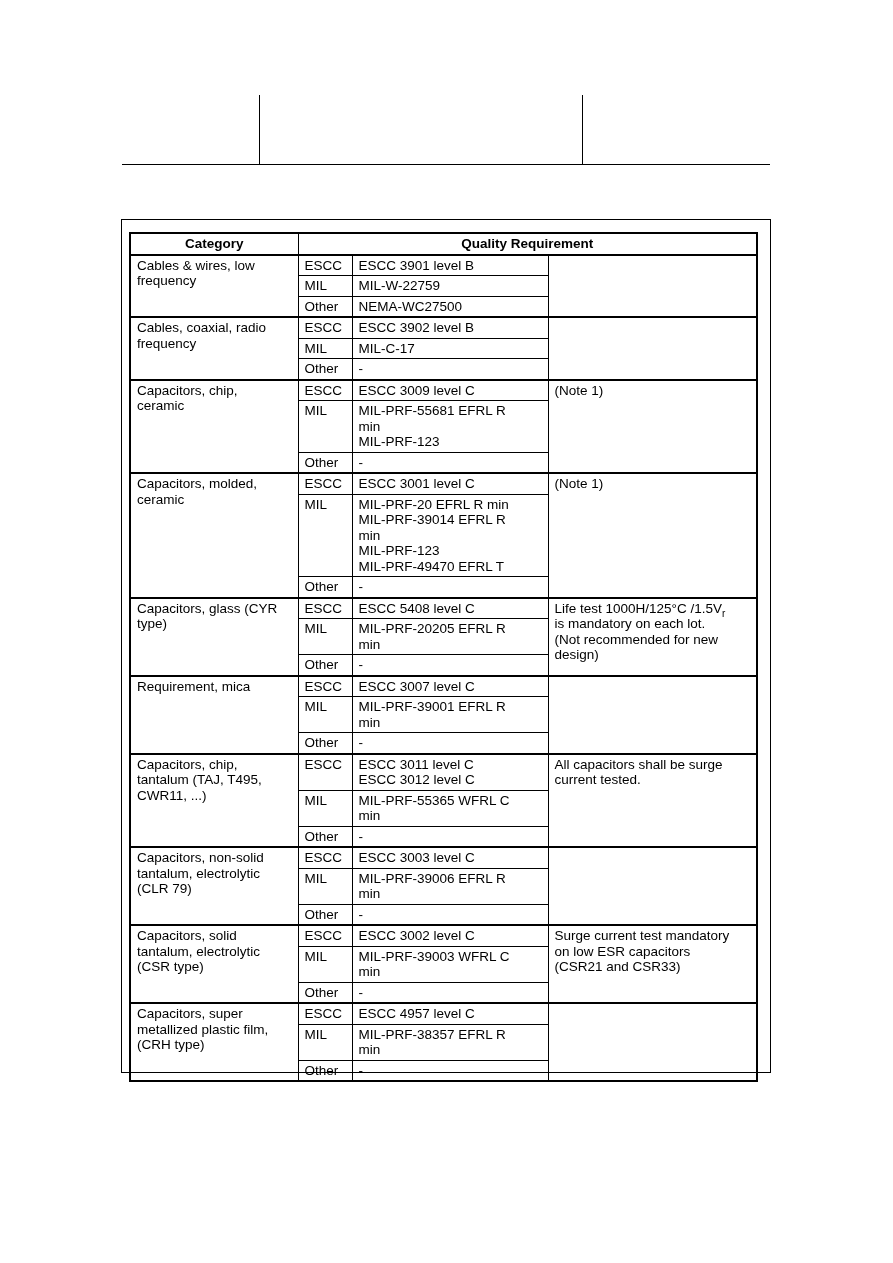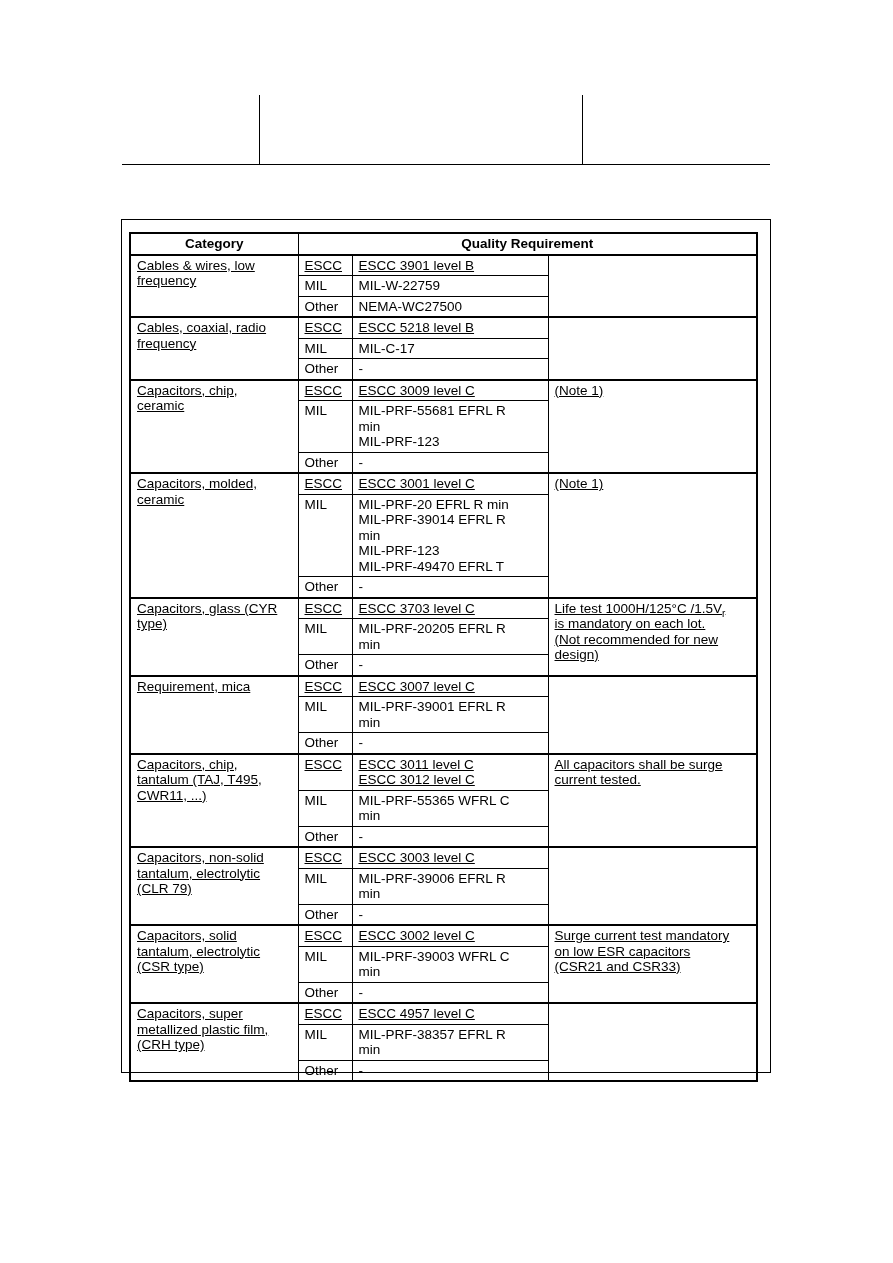--- a/index.html
+++ b/index.html
@@ -67,21 +67,21 @@
     white-space: pre-line;
     overflow: hidden;
   }
   .qtable thead th {
     font-weight: bold;
     text-align: center;
     white-space: normal;
     border-bottom: 2px solid #000;
     padding: 2px 2px;
   }
-  .qtable tr.block-top td { border-top: 2px solid #000; text-decoration: underline; }
+  .qtable tr.block-top td { border-top: 2px solid #000; }
   .qtable td.note { padding-right: 1px; }
   .qtable sub { font-size: 10px; line-height: 0; }
 </style>
 </head>
 <body>
 
 <div class="page">
 
   <div class="doc-header">
     <div class="vline v1"></div>
@@ -115,21 +115,21 @@
             <td class="req">MIL-W-22759</td>
           </tr>
           <tr>
             <td class="sys">Other</td>
             <td class="req">NEMA-WC27500</td>
           </tr>
           <tr class="block-top">
             <td class="cat" rowspan="3">Cables, coaxial, radio
 frequency</td>
             <td class="sys">ESCC</td>
-            <td class="req">ESCC 5218 level B</td>
+            <td class="req">ESCC 3902 level B</td>
             <td class="note" rowspan="3"></td>
           </tr>
           <tr>
             <td class="sys">MIL</td>
             <td class="req">MIL-C-17</td>
           </tr>
           <tr>
             <td class="sys">Other</td>
             <td class="req">-</td>
           </tr>
@@ -166,21 +166,21 @@
 MIL-PRF-49470 EFRL T</td>
           </tr>
           <tr>
             <td class="sys">Other</td>
             <td class="req">-</td>
           </tr>
           <tr class="block-top">
             <td class="cat" rowspan="3">Capacitors, glass (CYR
 type)</td>
             <td class="sys">ESCC</td>
-            <td class="req">ESCC 3703 level C</td>
+            <td class="req">ESCC 5408 level C</td>
             <td class="note" rowspan="3">Life test 1000H/125°C /1.5V<sub>r</sub>
 is mandatory on each lot.
 (Not recommended for new
 design)</td>
           </tr>
           <tr>
             <td class="sys">MIL</td>
             <td class="req">MIL-PRF-20205 EFRL R
 min</td>
           </tr>

